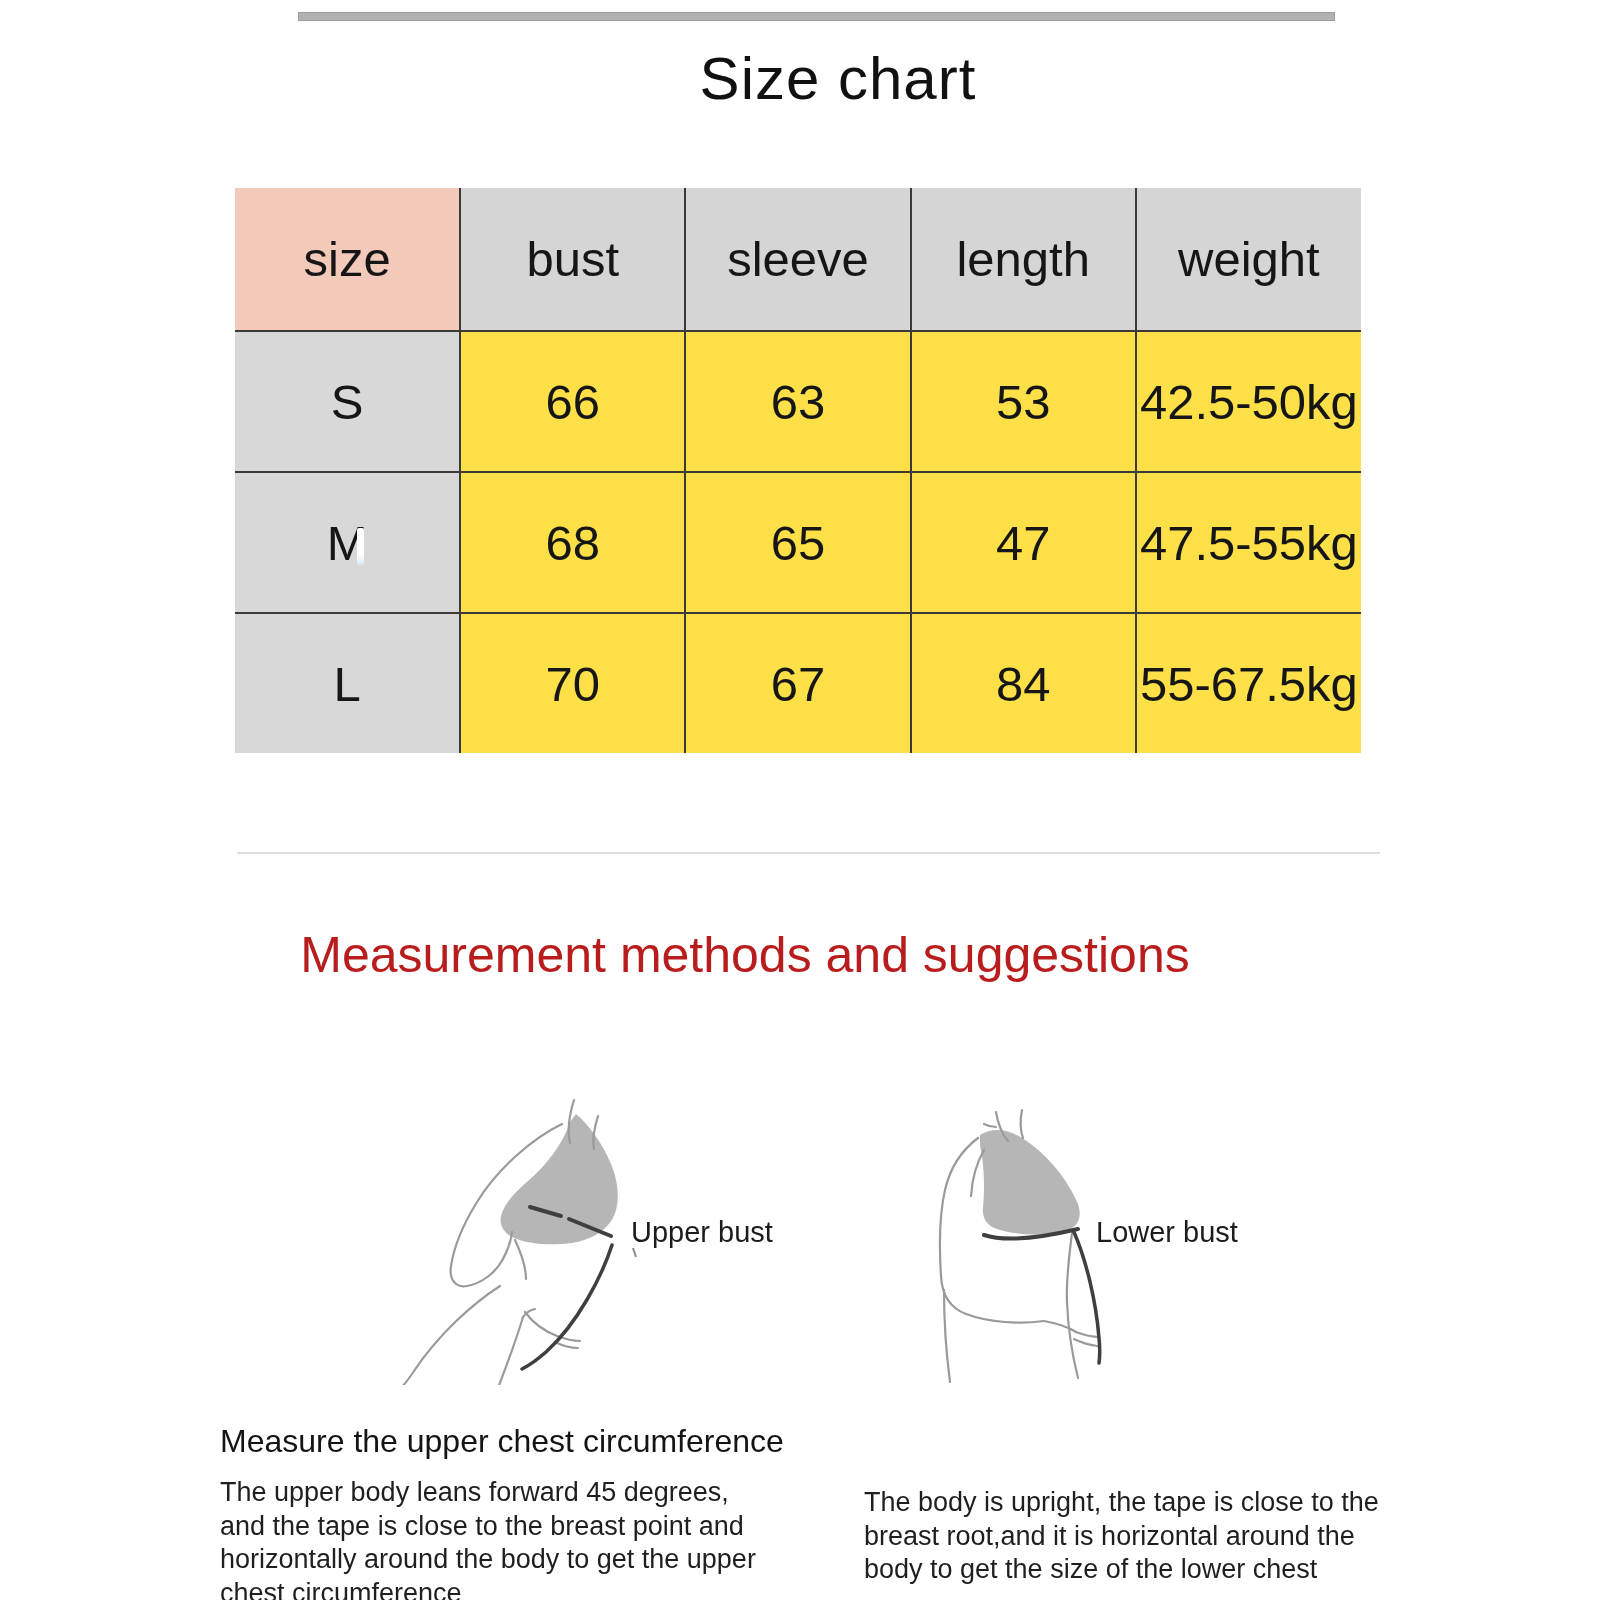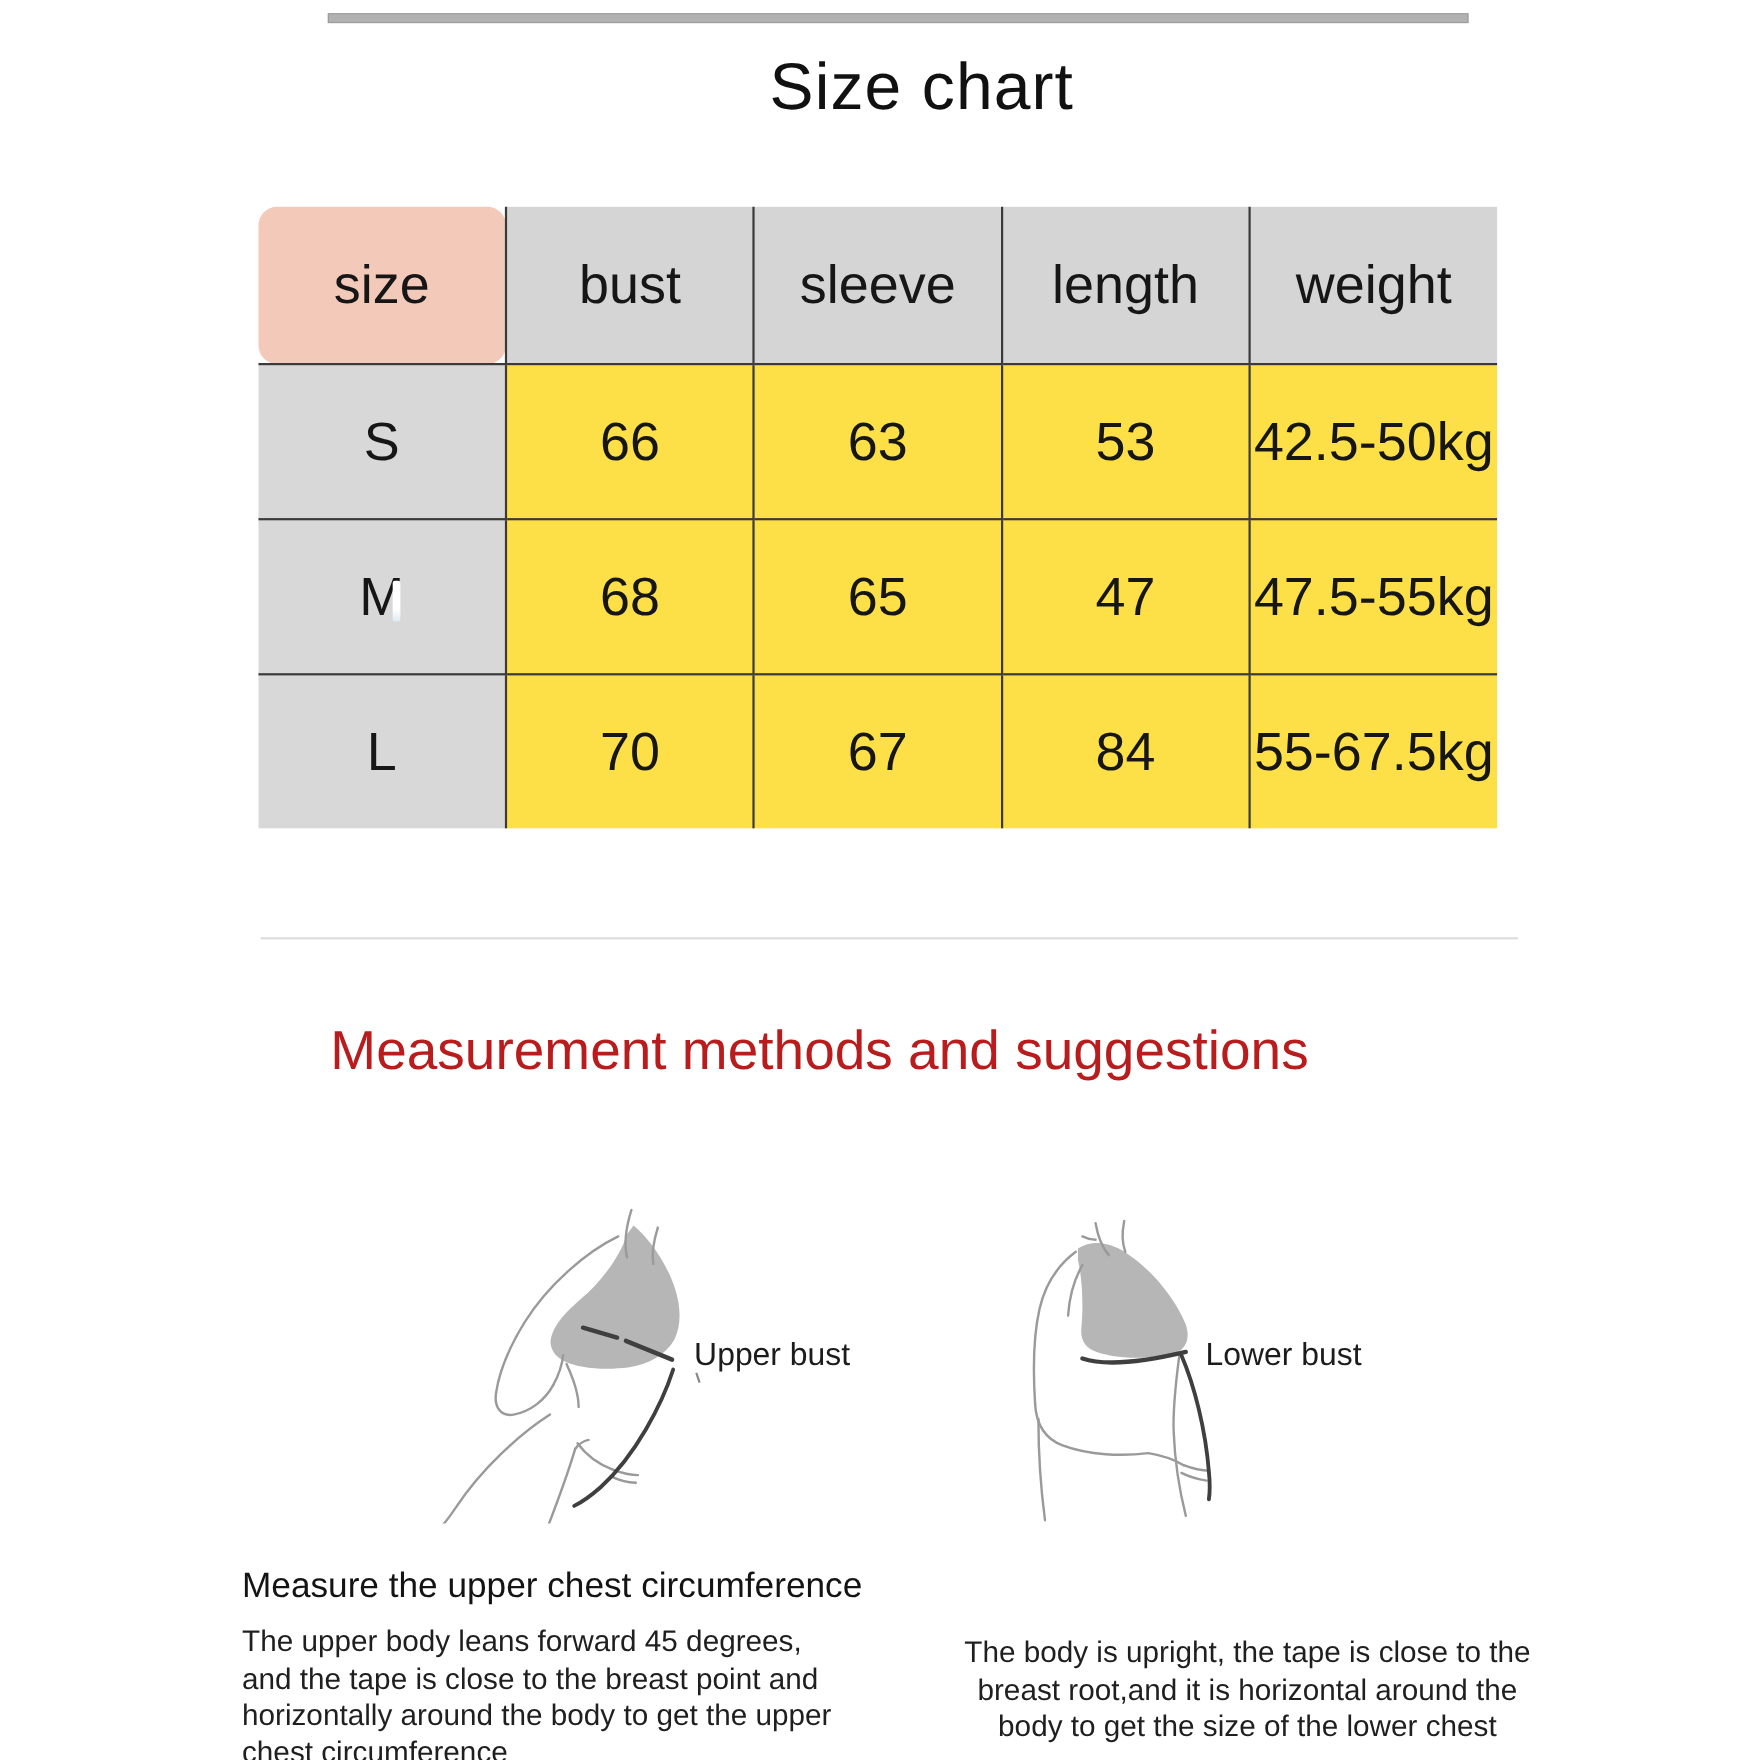--- a/index.html
+++ b/index.html
@@ -15,21 +15,21 @@
     position:absolute;left:0;top:46px;width:1596px;text-align:center;
     font-size:60px;line-height:1.1;color:#111;letter-spacing:1px;padding-left:40px;
   }
   .size-table{
     position:absolute;left:235px;top:188px;width:1126px;
     border-collapse:collapse;border-style:hidden;table-layout:fixed;
     font-size:49px;color:#161616;text-align:center;
   }
   .size-table td{border:2px solid #3a3a3a;padding:0;vertical-align:middle;}
   .size-table .hrow td{height:142px;background:#d5d5d5;}
-  .size-table td.accent{background:#f3c9ba;border-radius:17px;}
+  .size-table td.accent{background:#f3c9ba;}
   .size-table .drow td{height:139px;background:#fde047;}
   .size-table .drow td.sizecol{background:#d8d8d8;}
   .m-artifact{
     position:absolute;left:357px;top:528px;width:7px;height:37px;
     background:linear-gradient(#ffffff 70%, #dde9f5);border-radius:2px;
   }
   .divider{
     position:absolute;left:237px;top:852px;width:1143px;height:2px;background:#dcdcdc;
   }
   .section-title{
@@ -42,21 +42,21 @@
   .fig-label{position:absolute;font-size:29px;color:#1c1c1c;}
   .lbl-upper{left:631px;top:1216px;}
   .lbl-lower{left:1096px;top:1216px;}
   .instr-h{position:absolute;font-size:32px;color:#141414;white-space:nowrap;margin-top:21px;}
   .instr-h.left{left:220px;top:1402px;}
   .instr-h.right{left:864px;top:1413px;}
   .instr-p{
     position:absolute;font-size:27px;line-height:33.5px;color:#1f1f1f;white-space:pre-line;
   }
   .instr-p.left{left:220px;top:1476px;width:540px;}
-  .instr-p.right{left:864px;top:1486px;width:540px;text-align:center;}
+  .instr-p.right{left:864px;top:1486px;width:540px;}
   .sketch{stroke:#9a9a9a;stroke-width:2.2;fill:none;stroke-linecap:round;}
   .tape{stroke:#3f3f3f;fill:none;stroke-linecap:round;}
   .bra{fill:#b6b6b6;}
 </style>
 </head>
 <body>
 
 <div class="canvas">
 
   <div class="top-bar"></div>

